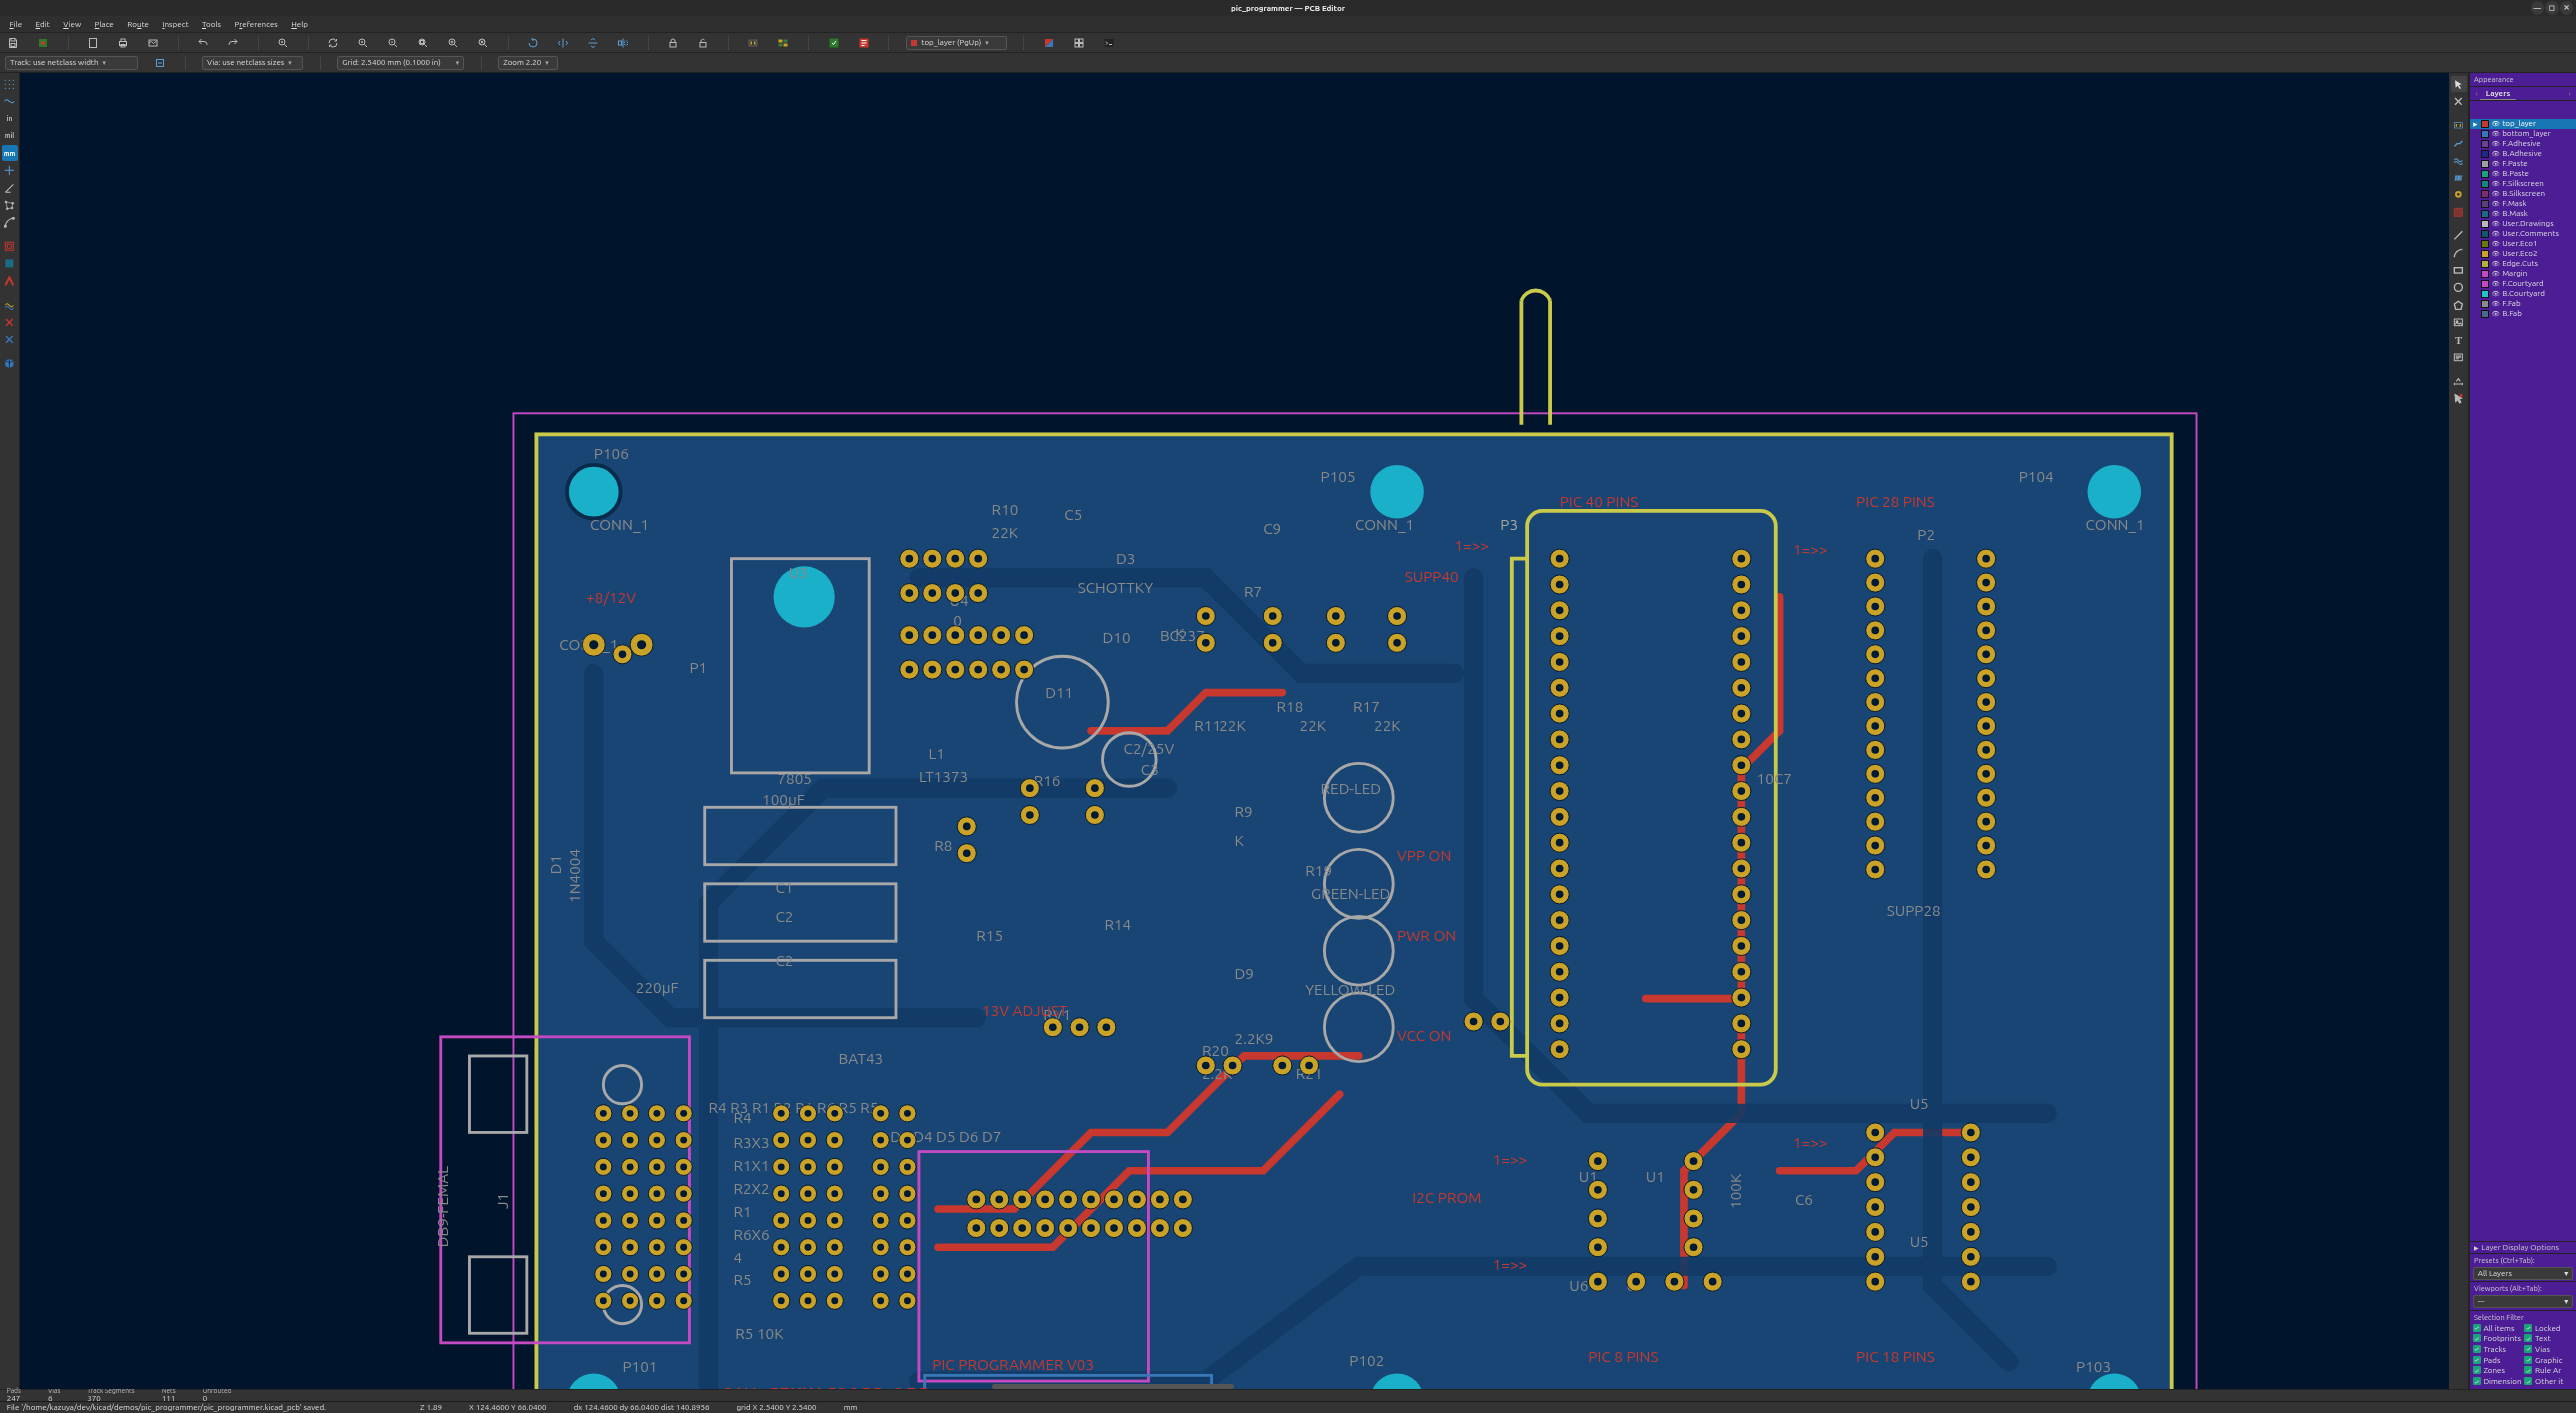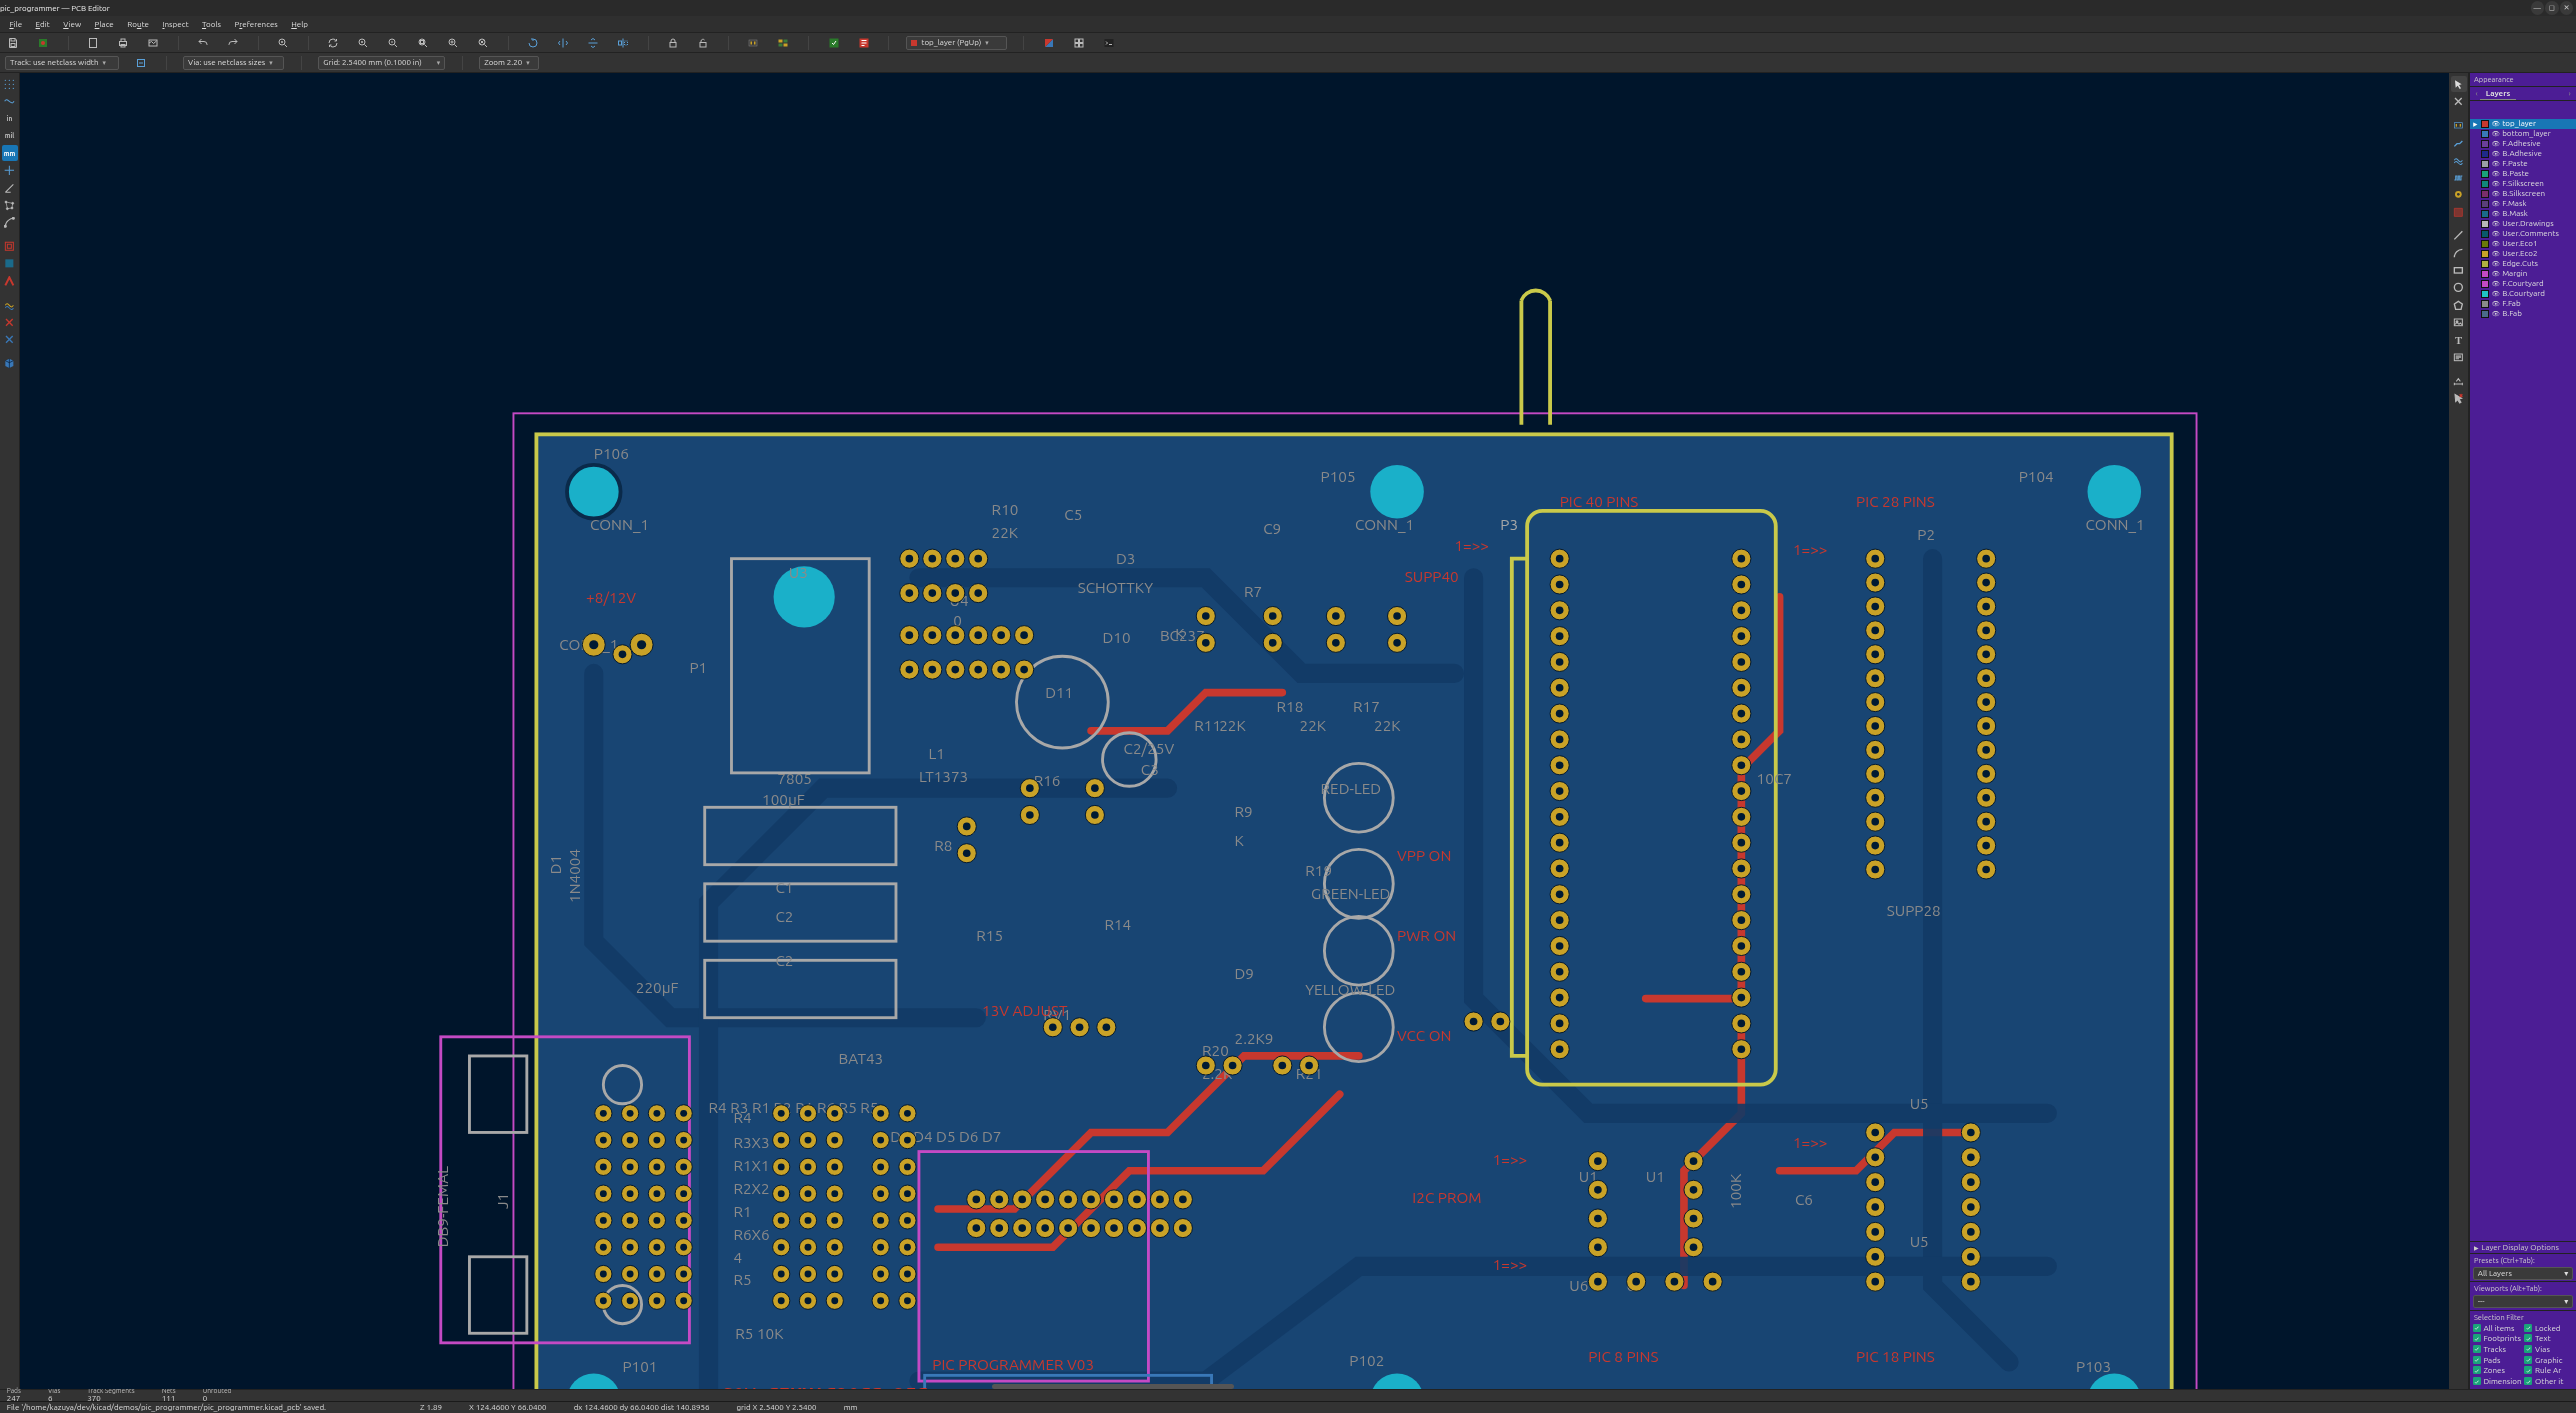--- a/index.html
+++ b/index.html
@@ -1,18 +1,18 @@
 <!DOCTYPE html>
 <html><head>
 <meta charset="utf-8">
 <style>
   * { margin: 0; padding: 0; box-sizing: border-box; font-family: "Ubuntu", "Segoe UI", sans-serif; font-size: 8px; user-select: none; }
   html, body { width: 100%; height: 100%; background: #2b2b2b; color: #ddd; overflow: hidden; }
   .window { display: flex; flex-direction: column; height: 100vh; background: #2a2a2a; }
-  .titlebar { height: 16px; background: #2a2a2a; display: flex; align-items: center; position: relative; color: #eee; font-weight: 400; }
+  .titlebar { height: 16px; background: #2a2a2a; display: flex; align-items: center; justify-content: center; position: relative; color: #eee; font-weight: 700; }
   .titlebar .wbtns { position: absolute; right: 2.7px; top: 0; height: 100%; display: flex; align-items: center; gap: 1.3px; }
   .wbtn { width: 13.4px; height: 13.4px; border-radius: 6.7px; background: #3a3a3a; display: flex; align-items: center; justify-content: center; color: #ccc; font-size: 7.4px; }
   .menubar { height: 17.4px; background: #2f2f2f; display: flex; align-items: center; padding: 0 4px; gap: 2.7px; border-bottom: 0.7px solid #222; }
   .menu-item { padding: 2px 5.4px; border-radius: 2px; color: #ddd; }
   .menu-item u { text-decoration: underline; }
   .toolbar1, .toolbar2 { height: 20px; background: #333; display: flex; align-items: center; padding: 0 5px; gap: 14px; border-bottom: 0.7px solid #222; }
   .tbtn { width: 16px; height: 16px; border-radius: 2px; display: flex; align-items: center; justify-content: center; color: #bbb; }
   .tbtn svg { width: 12px; height: 12px; }
   .sep { width: 0.7px; height: 13.4px; background: #444; margin: 0 2.7px; }
   .combo { height: 14.7px; background: #3a3a3a; border: 0.7px solid #555; border-radius: 2px; display: flex; align-items: center; padding: 0 4px; gap: 4px; color: #ddd; }
@@ -268,21 +268,21 @@
       </div>
     <div class="tbtn">
         <svg viewBox="0 0 24 24">
           <rect x="3" y="4" width="18" height="16" fill="#222"></rect>
           <path d="M6 9l3 3-3 3M12 15h6" stroke="#bbb" stroke-width="2" fill="none"></path>
         </svg>
       </div>
   </div>
 
   <div class="toolbar2">
-    <div class="combo" style="width:114px;">
+    <div class="combo" style="width:133px;">
       <span>Track: use netclass width</span>
       <span class="chev">▾</span>
     </div>
     <div class="tbtn">
         <svg viewBox="0 0 24 24" fill="none" stroke="#5aa0d8" stroke-width="2">
           <rect x="5" y="5" width="14" height="14"></rect>
           <path d="M8 12h8"></path>
         </svg>
       </div>
     <div class="sep"></div>

